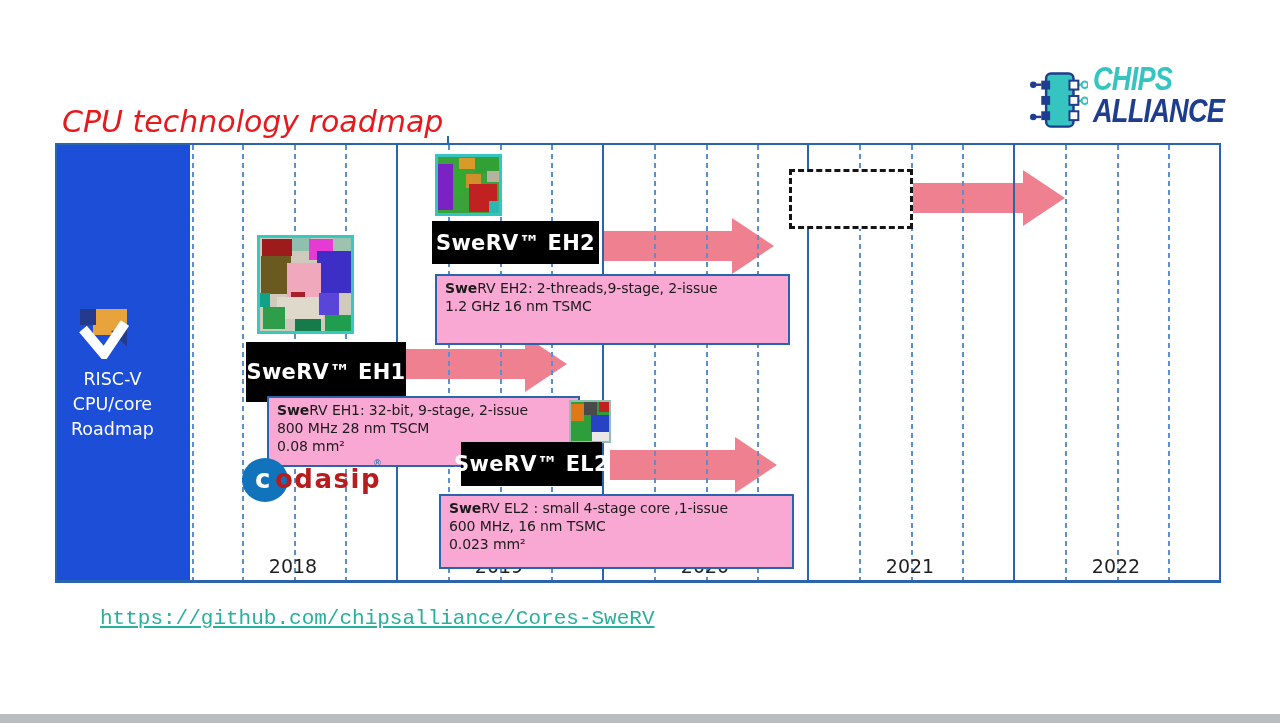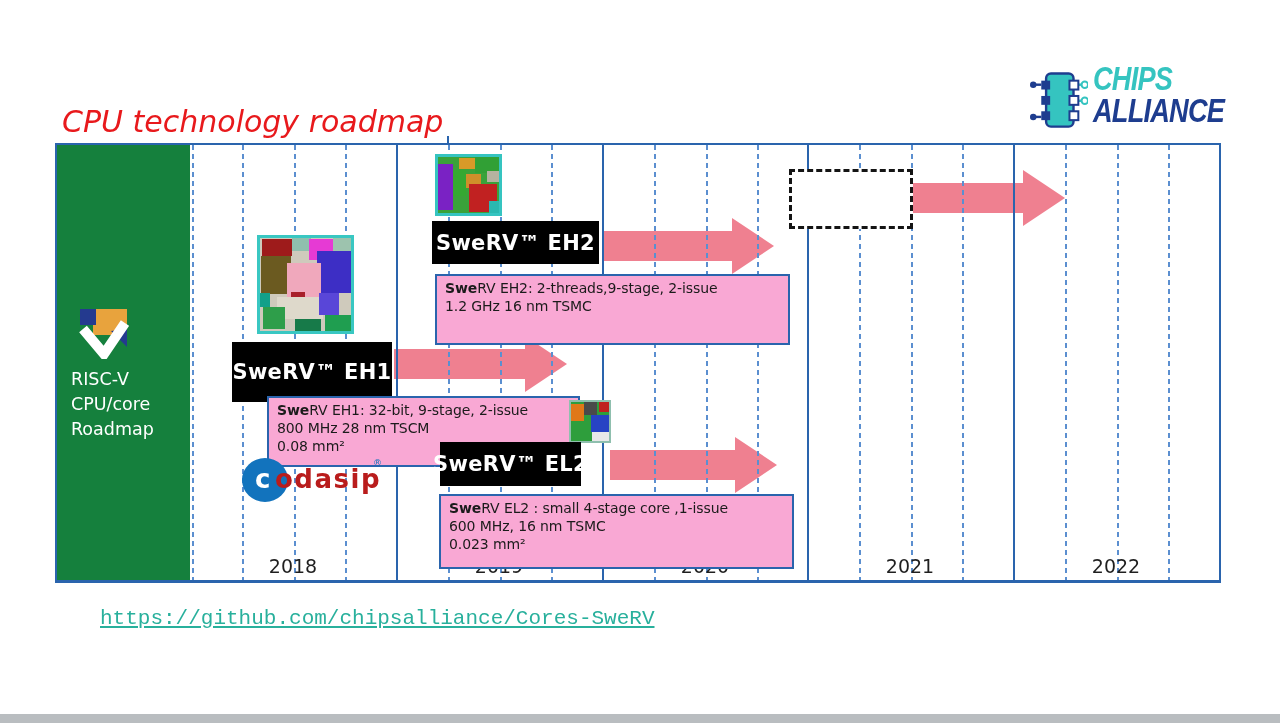--- a/index.html
+++ b/index.html
@@ -30,21 +30,21 @@
   }
   .tick { position:absolute; left:390px; top:-9px; height:9px; width:0;
           border-left:2px solid #2a64ad; }
   .vline { position:absolute; top:0; height:100%; z-index:2; pointer-events:none; }
   .vline.solid  { width:0; border-left:2px solid #2a64ad; }
   .vline.dashed { width:2px;
     background:repeating-linear-gradient(to bottom,#5b8fd0 0 5px,transparent 5px 9px); }
 
   .sidebar {
     position:absolute; left:0; top:0; width:133px; height:100%;
-    background:#15803d; z-index:1;
+    background:#1d4ed8; z-index:1;text-align:center;
   }
   .sidebar-text {
     position:absolute; left:14px; top:222px; color:#ffffff;
     font-size:17.5px; line-height:1.42; white-space:nowrap;
   }
   .riscv-logo { position:absolute; left:20px; top:162px; }
 
   .year-label {
     position:absolute; top:410px; transform:translateX(-50%);
     font-size:19px; color:#1f1f1f; z-index:3; background:transparent;
@@ -191,21 +191,21 @@
       <rect x="30" y="28" width="34" height="34" fill="#f0a8bc"></rect>
       <rect x="34" y="57" width="14" height="13" fill="#a81f2a"></rect>
       <rect x="3" y="58" width="10" height="14" fill="#12a089"></rect>
       <rect x="20" y="62" width="46" height="22" fill="#ded9cb"></rect>
       <rect x="6" y="72" width="22" height="22" fill="#2e9e4a"></rect>
       <rect x="62" y="58" width="20" height="22" fill="#5946d8"></rect>
       <rect x="68" y="80" width="26" height="16" fill="#1f9e50"></rect>
       <rect x="38" y="84" width="26" height="12" fill="#177a49"></rect>
     </svg>
 
-    <div class="black-box" style="left:175px; top:197px; width:160px; height:60px">
+    <div class="black-box" style="left:189px; top:197px; width:160px; height:60px">
       <span>SweRV™ EH1</span>
     </div>
 
     <div class="arrow" style="left:337px; top:191px; width:173px; height:56px">
       <svg width="173" height="56" viewBox="0 0 173 56">
         <polygon points="0,13 131,13 131,0 173,28 131,56 131,43 0,43" fill="#ef8090"></polygon>
       </svg>
       <span class="arrow-label" style="width:131px">open sourcing</span>
     </div>
 
@@ -225,21 +225,21 @@
     <svg class="die" style="left:512px; top:255px" width="42" height="43" viewBox="0 0 42 43">
       <rect width="42" height="43" fill="#8fbfae"></rect>
       <rect x="2" y="2" width="38" height="39" fill="#2e9e3c"></rect>
       <rect x="2" y="4" width="13" height="17" fill="#e07818"></rect>
       <rect x="15" y="2" width="13" height="13" fill="#4a4a4a"></rect>
       <rect x="30" y="2" width="10" height="10" fill="#c02020"></rect>
       <rect x="22" y="15" width="18" height="17" fill="#2743c4"></rect>
       <rect x="23" y="32" width="17" height="9" fill="#e8e8e8"></rect>
     </svg>
 
-    <div class="black-box" style="left:383px; top:297px; width:141px; height:44px">
+    <div class="black-box" style="left:404px; top:297px; width:141px; height:44px">
       <span>SweRV™ EL2</span>
     </div>
 
     <div class="arrow" style="left:553px; top:292px; width:167px; height:56px">
       <svg width="167" height="56" viewBox="0 0 167 56">
         <polygon points="0,13 125,13 125,0 167,28 125,56 125,43 0,43" fill="#ef8090"></polygon>
       </svg>
       <span class="arrow-label" style="width:125px">open sourcing</span>
     </div>
 

